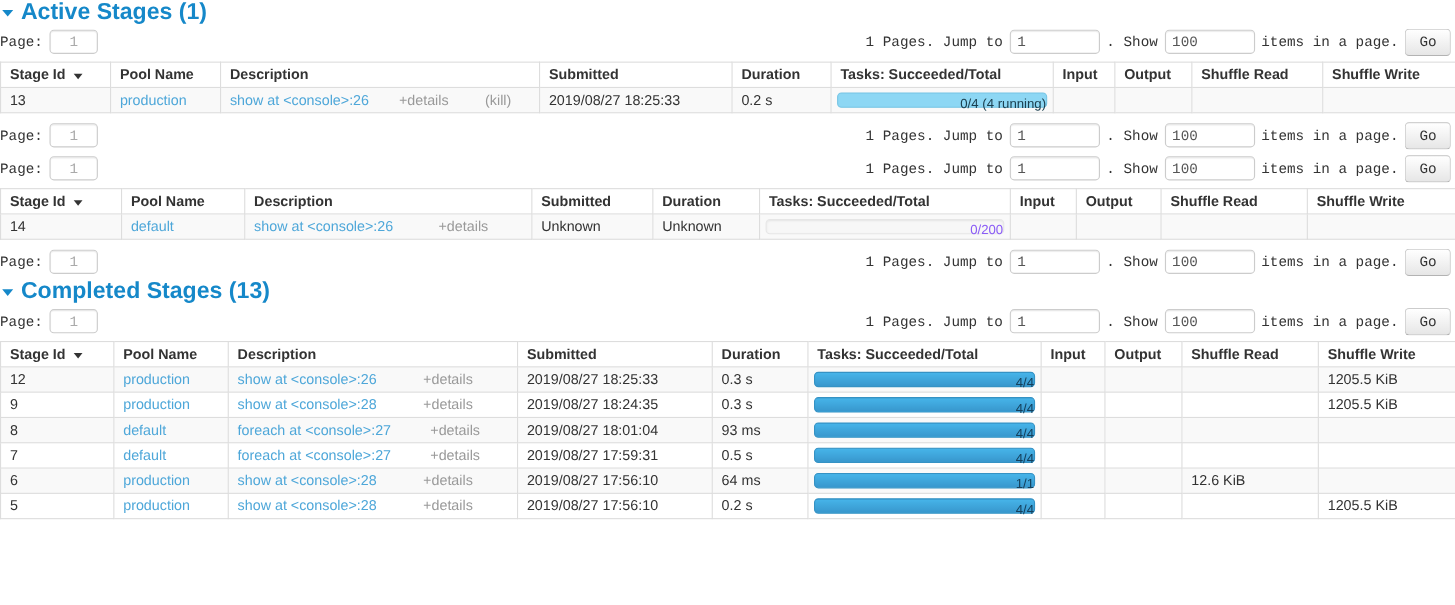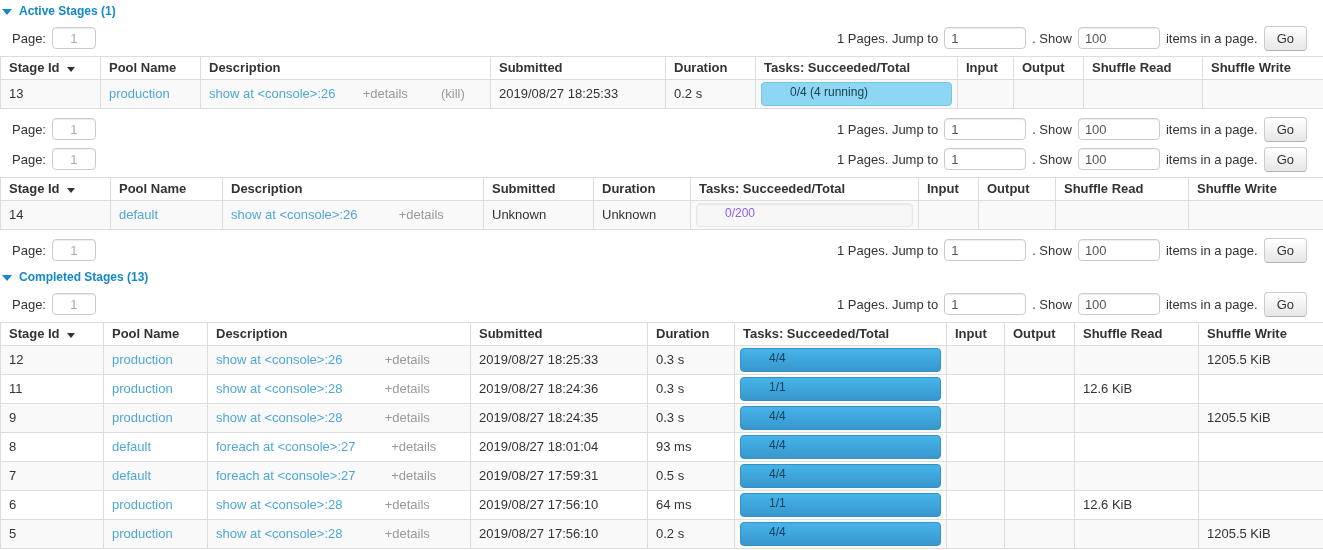--- a/index.html
+++ b/index.html
@@ -10,27 +10,27 @@
   }
   *{box-sizing:border-box;}
   html,body{margin:0;padding:0;}
   body{
     width:1323px;height:550px;overflow:hidden;background:#fff;color:#333;
     font-family:"Liberation Sans","DejaVu Sans",sans-serif;font-size:13px;
   }
   #app{padding-top:2px;}
   .section-title{
     display:flex;align-items:center;gap:7px;height:17px;
-    margin:0 0 7px 2px;font-size:12px;font-weight:bold;color:var(--title-blue);cursor:pointer;
+    margin:0 0 7px 2px;font-size:21px;font-weight:bold;color:var(--title-blue);cursor:pointer;
   }
   .caret-down{
     width:0;height:0;border-left:5px solid transparent;border-right:5px solid transparent;
     border-top:6px solid var(--title-blue);margin-top:2px;
   }
-  .page-row{display:flex;justify-content:space-between;align-items:center;height:24px;margin:0 12px 6px;}
+  .page-row{display:flex;justify-content:space-between;align-items:center;height:24px;margin:0 0 6px;font-family:Liberation Mono, monospace;}
   .pg-left,.pg-right{display:flex;align-items:center;gap:6px;}
   .pg-right{padding-right:4px;align-items:center;}
   .pg-input{
     height:22px;border:1px solid #ccc;border-radius:4px;padding:2px 6px;
     font-family:inherit;font-size:13px;color:#555;background:#fff;
     box-shadow:inset 0 1px 1px rgba(0,0,0,.08);
   }
   .page-num{width:44px;text-align:center;color:#aaa;}
   .jump{width:82px;}
   .show{width:82px;}
@@ -49,21 +49,21 @@
   .desc-wrap{display:flex;align-items:center;}
   .desc-wrap a{flex:1 1 auto;overflow:hidden;}
   .details{color:var(--muted);margin-left:10px;}
   .kill{color:var(--muted);margin-left:16px;}
   .sort-caret{
     display:inline-block;width:0;height:0;margin-left:7px;
     border-left:4px solid transparent;border-right:4px solid transparent;border-top:5px solid #333;
   }
   td.tasks-cell{padding:2px 5px;}
   .progress{
-    height:24px;border-radius:4px;text-align:left;font-size:12px;line-height:18px;color:#333;padding-left:28px;
+    height:14px;border-radius:4px;text-align:right;font-size:12px;line-height:18px;color:#333;padding-left:28px;
   }
   .progress.success{
     background:linear-gradient(var(--bar-top),var(--bar-bottom));
     border:1px solid var(--bar-border);color:#14405c;
   }
   .progress.running{
     background:var(--bar-running);border:1px solid var(--bar-running-border);color:#1c4050;
   }
   .progress.pending{
     background:#f7f7f7;border:1px solid #e6e6e6;box-shadow:inset 0 1px 2px rgba(0,0,0,.08);color:#8b5cf6;
@@ -296,39 +296,20 @@
             <td>0.3 s</td>
             <td class="tasks-cell">
               <div class="progress success"><span>4/4</span></div>
             </td>
             <td></td>
             <td></td>
             <td></td>
             <td>1205.5 KiB</td>
           </tr>
           <tr>
-            <td>11</td>
-            <td><a class="link">production</a></td>
-            <td>
-              <div class="desc-wrap">
-                <a class="link">show at &lt;console&gt;:28</a>
-                <a class="details">+details</a>
-              </div>
-            </td>
-            <td>2019/08/27 18:24:36</td>
-            <td>0.3 s</td>
-            <td class="tasks-cell">
-              <div class="progress success"><span>1/1</span></div>
-            </td>
-            <td></td>
-            <td></td>
-            <td>12.6 KiB</td>
-            <td></td>
-          </tr>
-          <tr>
             <td>9</td>
             <td><a class="link">production</a></td>
             <td>
               <div class="desc-wrap">
                 <a class="link">show at &lt;console&gt;:28</a>
                 <a class="details">+details</a>
               </div>
             </td>
             <td>2019/08/27 18:24:35</td>
             <td>0.3 s</td>

